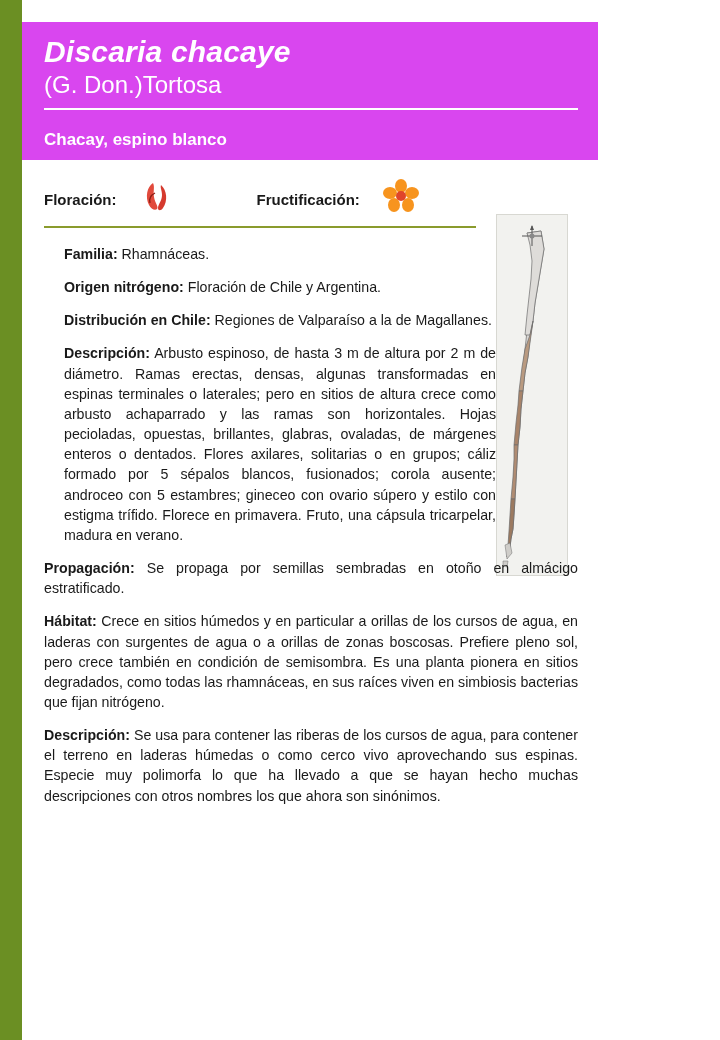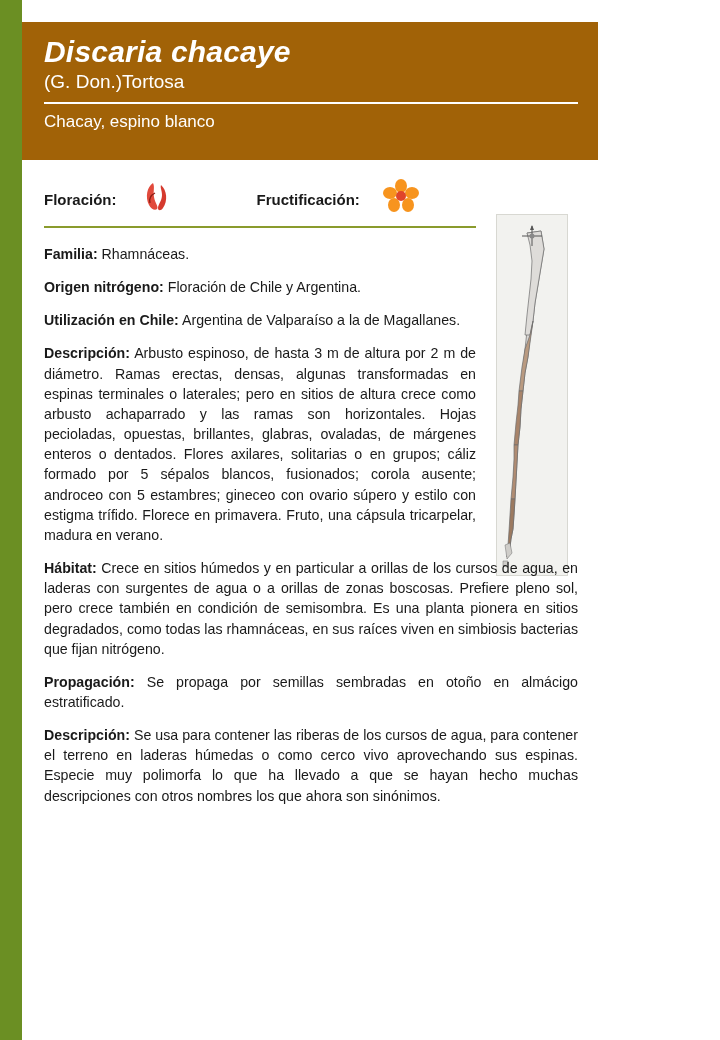--- a/index.html
+++ b/index.html
@@ -12,37 +12,37 @@
     overflow:hidden;
   }
   
   .left-bar{
     position:absolute;left:0;top:0;width:22px;height:1040px;
     background:#6b8f23;
   }
   
   .header{
     position:absolute;left:22px;top:22px;width:576px;height:138px;
-    background:#a16207;
+    background:#d946ef;
     box-sizing:border-box;
     padding:14px 20px 0 22px;
   }
   .sci-name{
     font-size:30px;font-style:italic;font-weight:bold;color:#ffffff;
     line-height:1.05;letter-spacing:0.2px;margin:0;
   }
   .authority{
-    font-size:19px;color:#ffffff;margin:4px 0 0 0;font-weight:normal;
+    font-size:24px;color:#ffffff;margin:4px 0 0 0;font-weight:normal;
     line-height:1.1;
   }
   .hr-white{
     border:none;border-top:2px solid #ffffff;margin:10px 0 0 0;width:534px;
   }
   .common-names{
-    font-size:17px;font-weight:normal;color:#ffffff;margin:8px 0 0 0;
+    font-size:17px;font-weight:bold;color:#ffffff;margin:20px 0 0 0;
   }
   
   .photo-col{position:absolute;left:598px;top:0;width:122px;height:1040px;background:#ffffff;}
   
   .content{
     position:absolute;left:22px;top:160px;width:576px;height:880px;
     box-sizing:border-box;padding:16px 20px 0 22px;
   }
   .pheno-row{
     display:flex;align-items:center;gap:10px;height:46px;
@@ -51,21 +51,21 @@
   .pheno-icon{margin:0 0 0 10px;display:inline-block;}
   .pheno-gap{width:62px;}
   .hr-olive{
     border:none;border-top:2px solid #8a9b2d;margin:4px 0 16px 0;width:432px;
   }
   p.field{
     font-size:14.2px;line-height:1.42;margin:0 0 13px 0;text-align:justify;
     color:#1a1a1a;
   }
   p.field b{font-weight:bold;}
-  .desc-wrap{width:432px;}
+  .desc-wrap{width:432px;margin-left:20px;}
   .wide{width:534px;}
   
   .map{
     position:absolute;left:496px;top:214px;width:70px;height:360px;
     background:#f2f2ef;border:1px solid #d8d8d2;
   }
   .compass{position:absolute;left:20px;top:8px;width:30px;height:26px;}
   .pagenum{
     position:absolute;left:22px;bottom:34px;width:60px;
     font-size:13px;color:#ffffff;font-weight:normal;text-align:left;
@@ -142,33 +142,33 @@
   <hr class="hr-olive">
 
   <div class="desc-wrap">
     <p class="field">
       <b>Familia:</b><span> Rhamnáceas.</span>
     </p>
     <p class="field">
       <b>Origen nitrógeno:</b><span> Floración de Chile y Argentina.</span>
     </p>
     <p class="field">
-      <b>Utilización en Chile:</b><span> Argentina de Valparaíso a la de Magallanes.</span>
+      <b>Distribución en Chile:</b><span> Regiones de Valparaíso a la de Magallanes.</span>
     </p>
     <p class="field">
       <b>Descripción:</b><span> Arbusto espinoso, de hasta 3 m de altura por 2 m de diámetro. Ramas erectas, densas, algunas transformadas en espinas terminales o laterales; pero en sitios de altura crece como arbusto achaparrado y las ramas son horizontales. Hojas pecioladas, opuestas, brillantes, glabras, ovaladas, de márgenes enteros o dentados. Flores axilares, solitarias o en grupos; cáliz formado por 5 sépalos blancos, fusionados; corola ausente; androceo con 5 estambres; gineceo con ovario súpero y estilo con estigma trífido. Florece en primavera. Fruto, una cápsula tricarpelar, madura en verano.</span>
     </p>
   </div>
 
   <div class="wide">
     <p class="field">
-      <b>Hábitat:</b><span> Crece en sitios húmedos y en particular a orillas de los cursos de agua, en laderas con surgentes de agua o a orillas de zonas boscosas. Prefiere pleno sol, pero crece también en condición de semisombra. Es una planta pionera en sitios degradados, como todas las rhamnáceas, en sus raíces viven en simbiosis bacterias que fijan nitrógeno.</span>
+      <b>Propagación:</b><span> Se propaga por semillas sembradas en otoño en almácigo estratificado.</span>
     </p>
     <p class="field">
-      <b>Propagación:</b><span> Se propaga por semillas sembradas en otoño en almácigo estratificado.</span>
+      <b>Hábitat:</b><span> Crece en sitios húmedos y en particular a orillas de los cursos de agua, en laderas con surgentes de agua o a orillas de zonas boscosas. Prefiere pleno sol, pero crece también en condición de semisombra. Es una planta pionera en sitios degradados, como todas las rhamnáceas, en sus raíces viven en simbiosis bacterias que fijan nitrógeno.</span>
     </p>
     <p class="field">
       <b>Descripción:</b><span> Se usa para contener las riberas de los cursos de agua, para contener el terreno en laderas húmedas o como cerco vivo aprovechando sus espinas. Especie muy polimorfa lo que ha llevado a que se hayan hecho muchas descripciones con otros nombres los que ahora son sinónimos.</span>
     </p>
   </div>
 </div>
 
 <div class="pagenum">136</div>
 
 </body></html>

